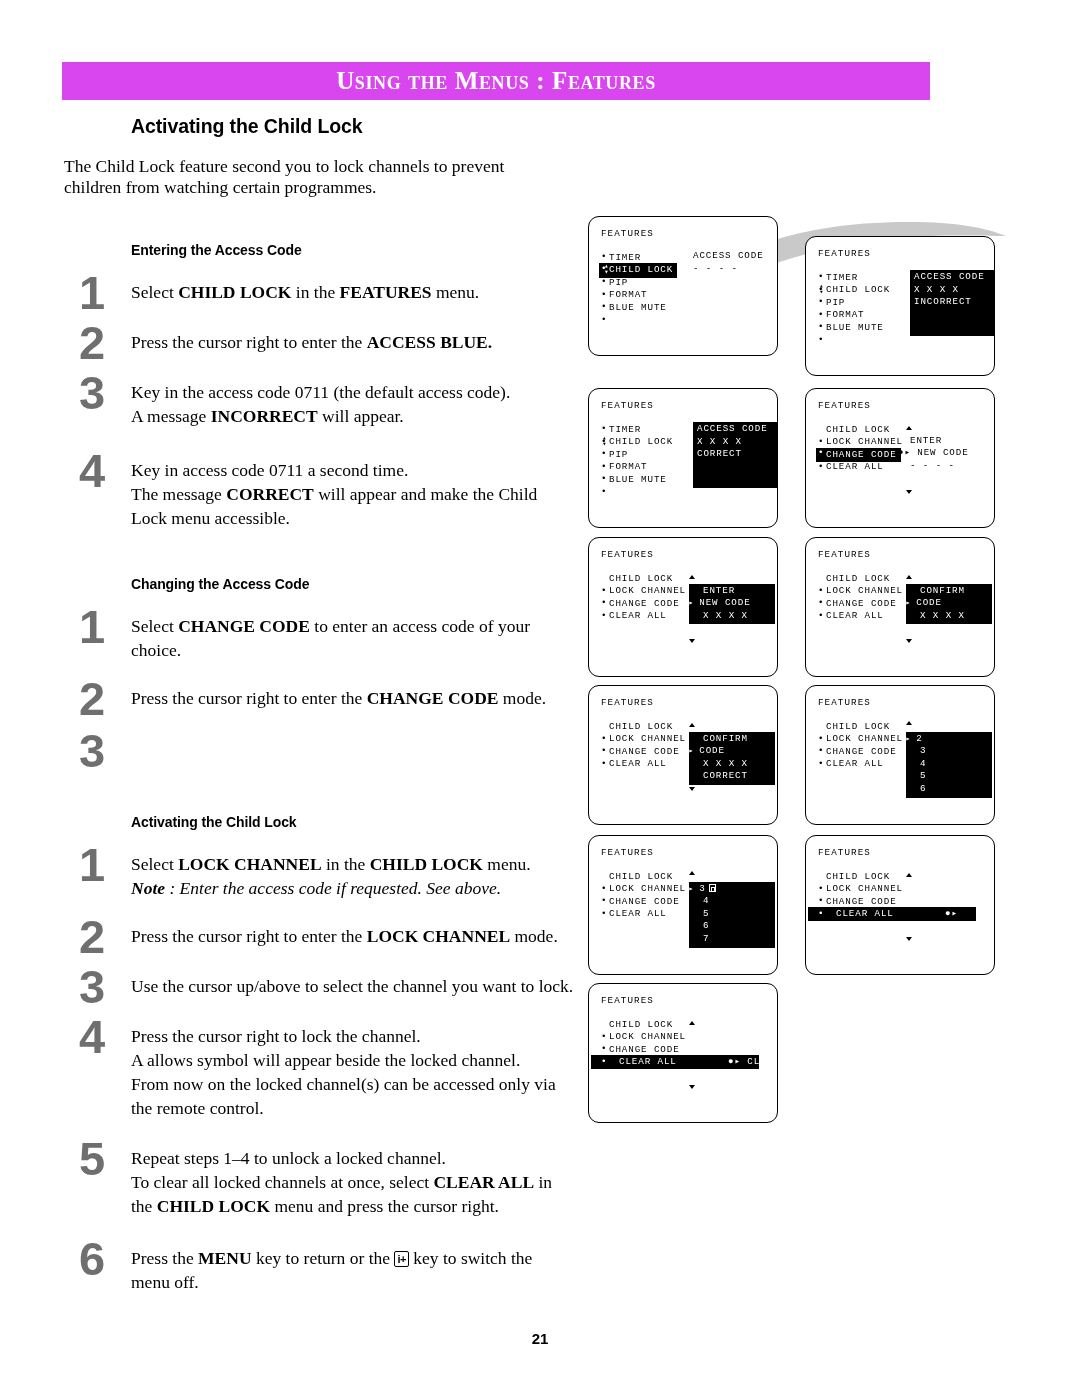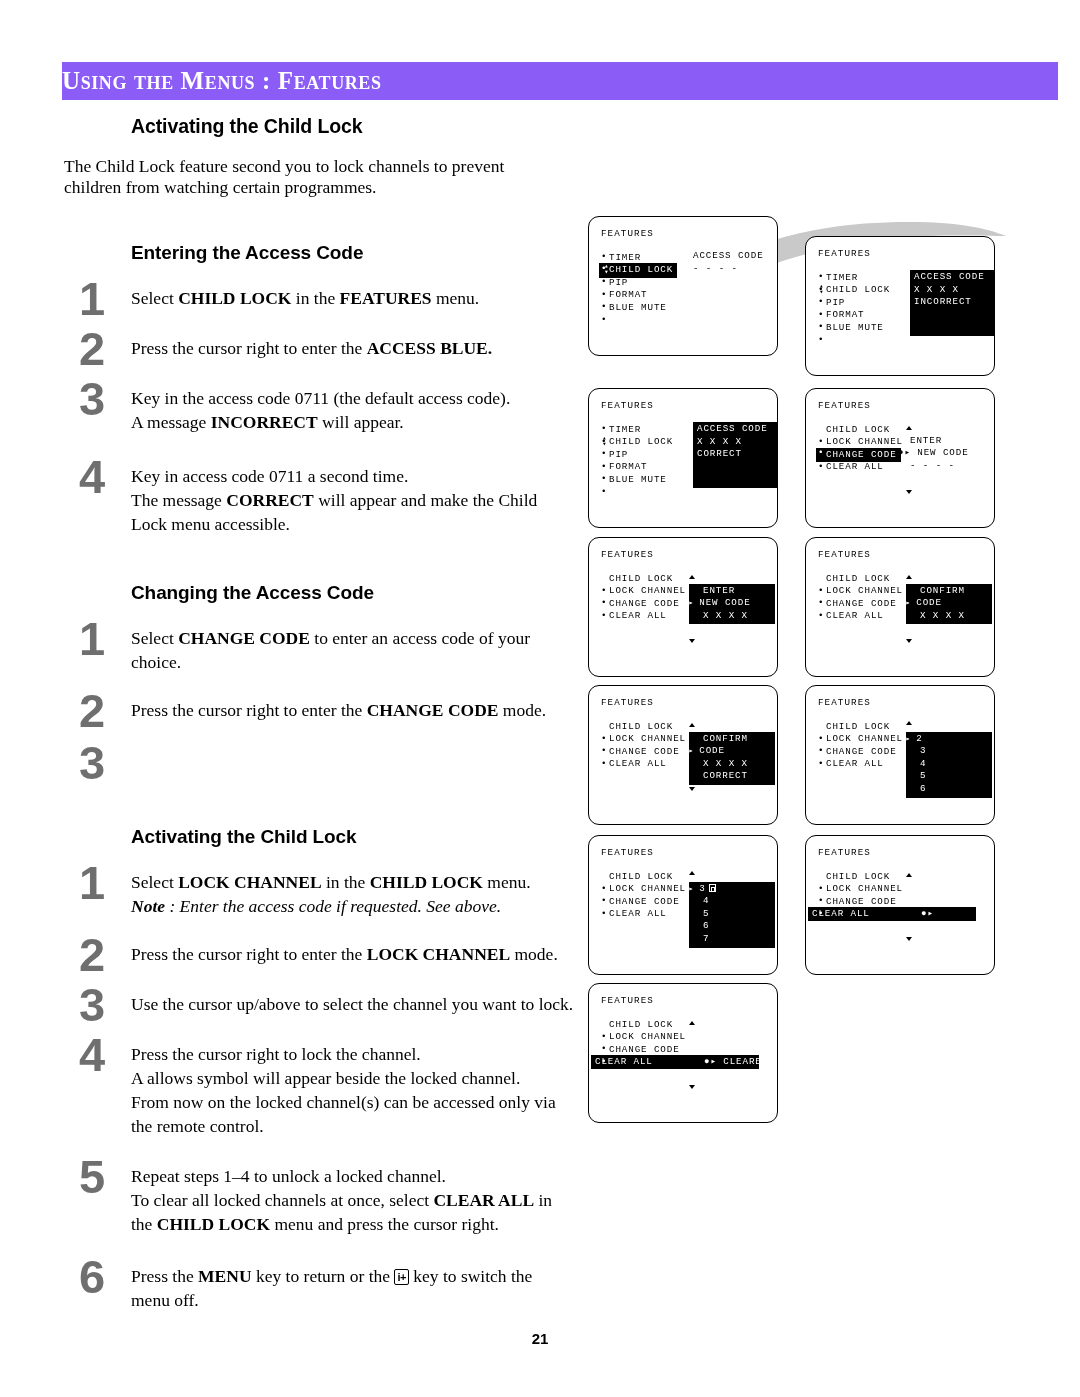--- a/index.html
+++ b/index.html
@@ -19,25 +19,26 @@
   .page {
     position: absolute;
     inset: 0;
   }
 
   
   .banner {
     position: absolute;
     left: 62px;
     top: 62px;
-    width: 996px;
+    width: 868px;
     height: 38px;
-    background: #8b5cf6;
+    background: #d946ef;
     display: flex;
     align-items: center;
+    justify-content: center;
   }
   .banner-title {
     color: #fff;
     font-family: "Liberation Serif", serif;
     font-weight: bold;
     font-size: 25px;
     letter-spacing: 0.6px;
     font-variant: small-caps;
     text-transform: none;
   }
@@ -63,21 +64,21 @@
     font-family: "Liberation Serif", serif;
     font-size: 17.5px;
     line-height: 21px;
     margin: 18px 0 0 0;
     width: 492px;
   }
 
   h3.sub-title {
     font-family: "Liberation Sans", sans-serif;
     font-weight: bold;
-    font-size: 19px;
+    font-size: 14px;
     margin: 0 0 0 67px;
     padding: 0;
     letter-spacing: -0.1px;
   }
 
   .spacer-lg { height: 44px; }
   .spacer-md { height: 36px; }
   .spacer-sm { height: 22px; }
 
   .step {
@@ -192,21 +193,21 @@
     position: absolute;
     left: -10px;
     top: -1.5px;
     height: 14px;
     background: #000;
   }
   .hlbar .t {
     position: relative;
     color: #fff;
     display: block;
-    padding-left: 4px;
+    padding-left: 28px;
     line-height: 14px;
     letter-spacing: 0.9px;
   }
   .hlbar .t::before {
     content: "\2022";
     position: absolute;
     left: 10px;
   }
 
   

